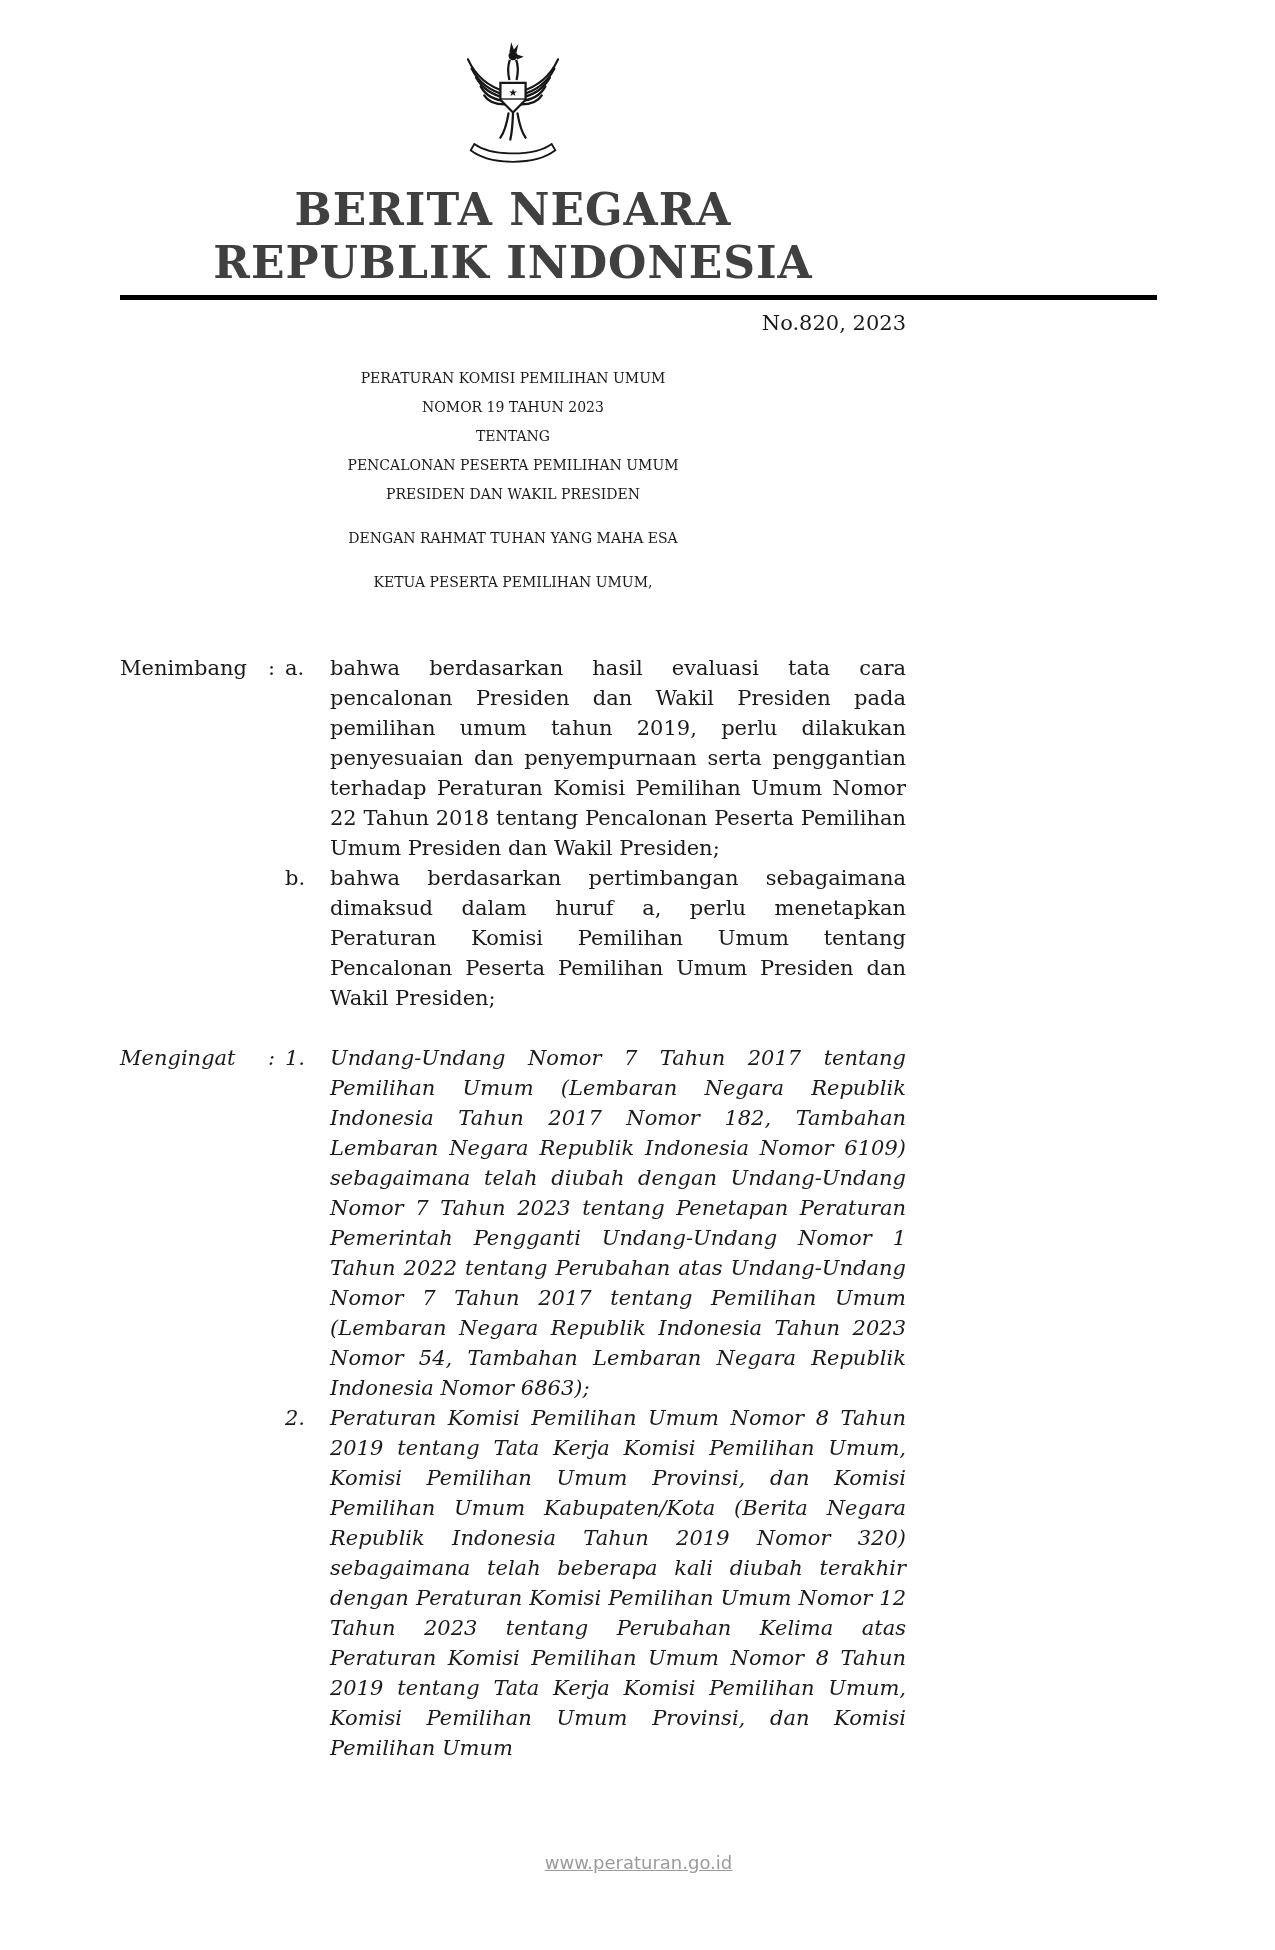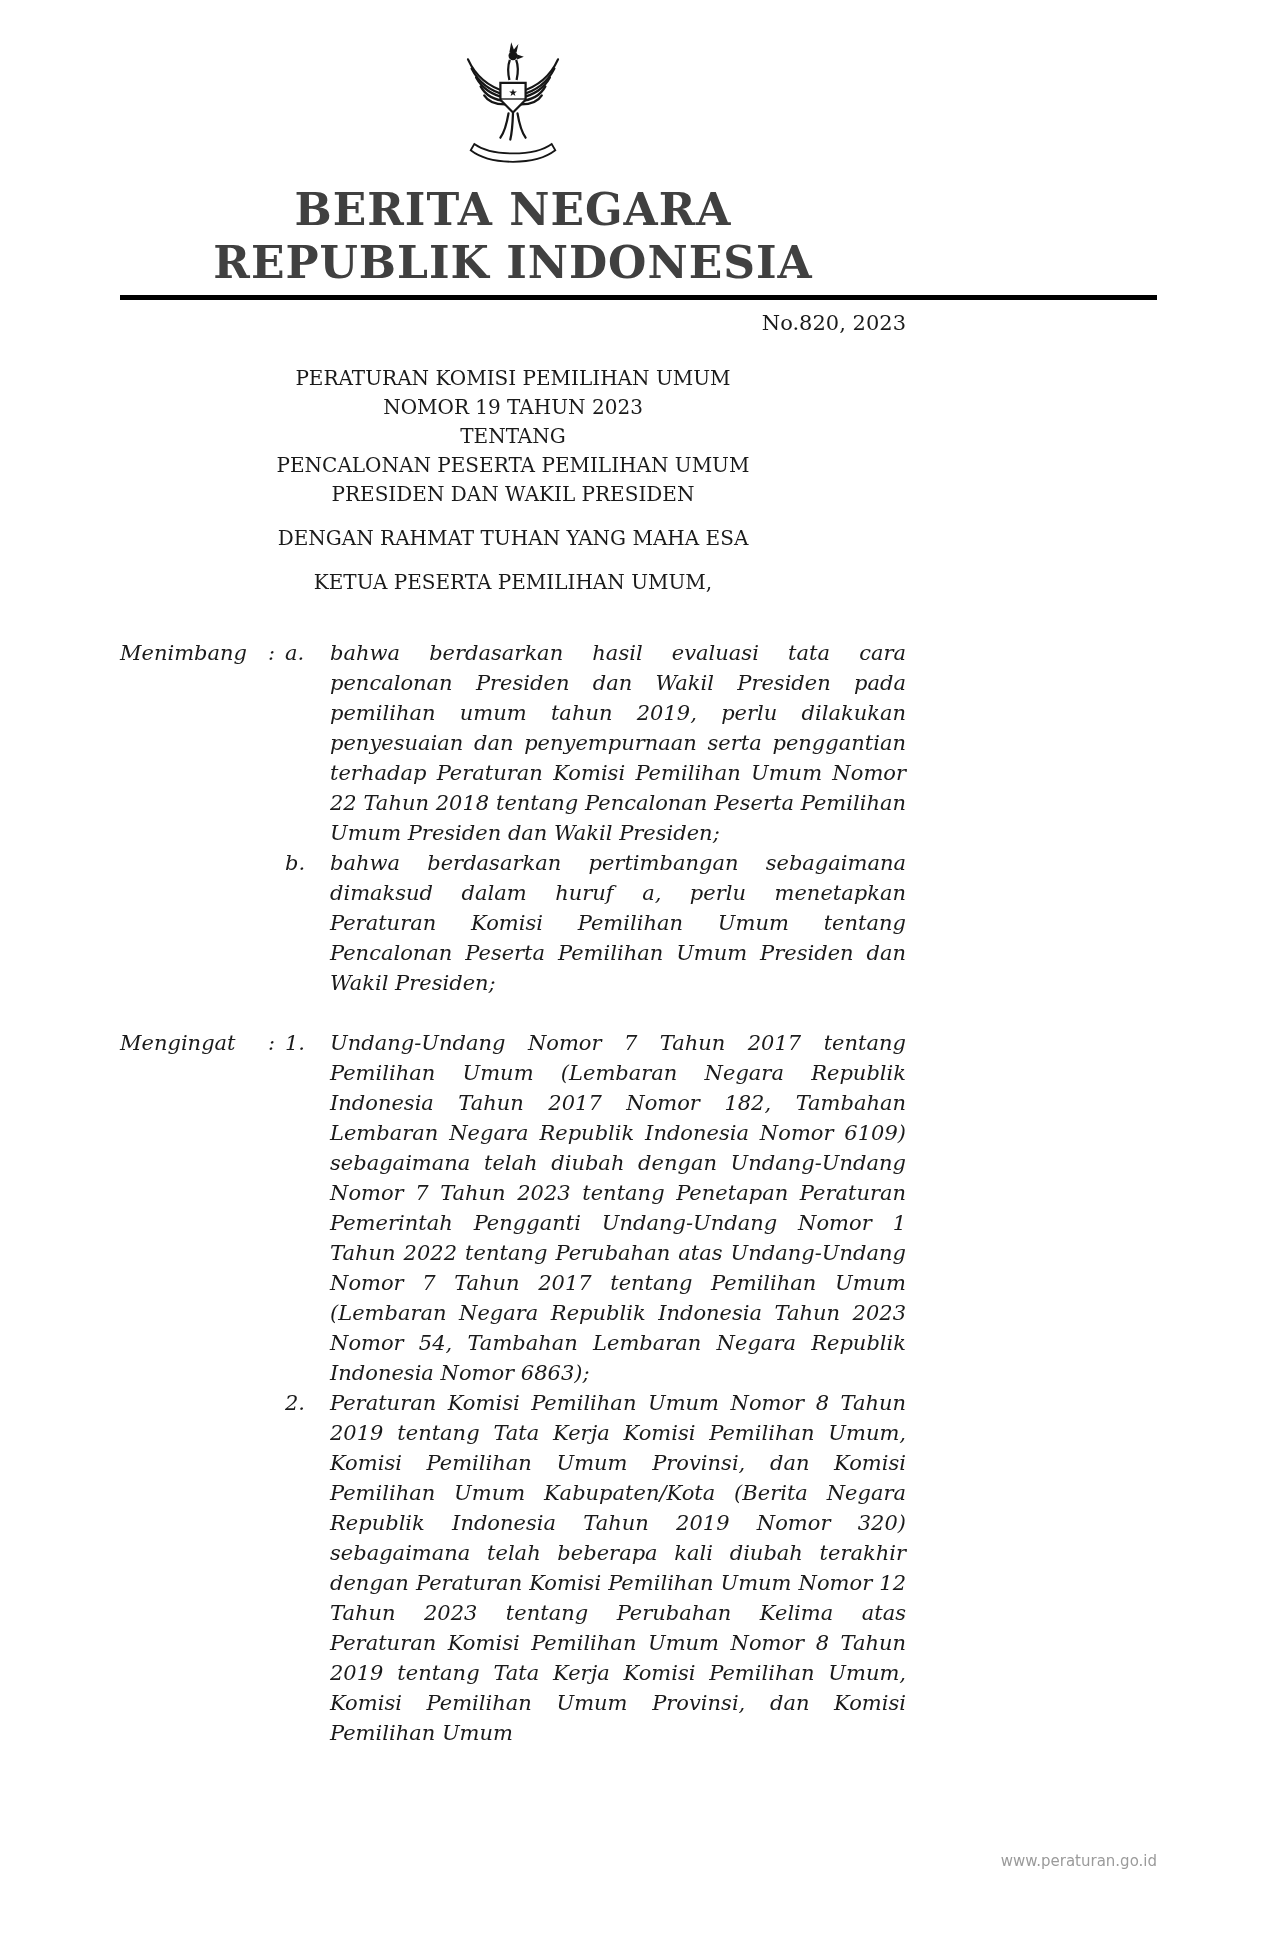--- a/index.html
+++ b/index.html
@@ -25,39 +25,39 @@
   .rule { width:1037px; height:5px; background:#000; margin-top:6px; }
 
   .header-row {
     width:786px; display:flex; justify-content:flex-end;
     margin-top:9px; font-size:21px; line-height:29px;
   }
   .doc-number { white-space:nowrap; }
   .subject { width:506px; text-align:justify; }
 
   .heading-block {
-    width:786px; text-align:center; font-size:20px; line-height:29px; margin-top:26px;
+    width:786px; text-align:center; font-size:14px; line-height:29px; margin-top:26px;
   }
   .invocation { margin-top:15px; }
   .authority  { margin-top:15px; }
 
   .clause-grid {
     width:786px; display:grid;
     grid-template-columns:148px 17px 45px 1fr;
     font-size:21px; line-height:30px;
   }
-  .considerations { margin-top:41px;font-style:italic; }
+  .considerations { margin-top:56px; }
   .legal-basis    { margin-top:30px;font-style:italic; }
   .clause-text { text-align:justify; }
 
   .footer {
     position:absolute; top:1852px; left:120px; width:1037px;
-    text-align:right;
+    text-align:center;
     font-family:"DejaVu Sans","Liberation Sans",sans-serif;
-    font-size:15px; color:#9b9b9b;
+    font-size:18px; color:#9b9b9b;text-decoration:underline;
   }
 </style>
 </head>
 <body>
 
 <div class="page">
 
   <div class="emblem-wrap">
     <svg viewBox="0 0 240 300" width="108" height="135" aria-hidden="true">
 

